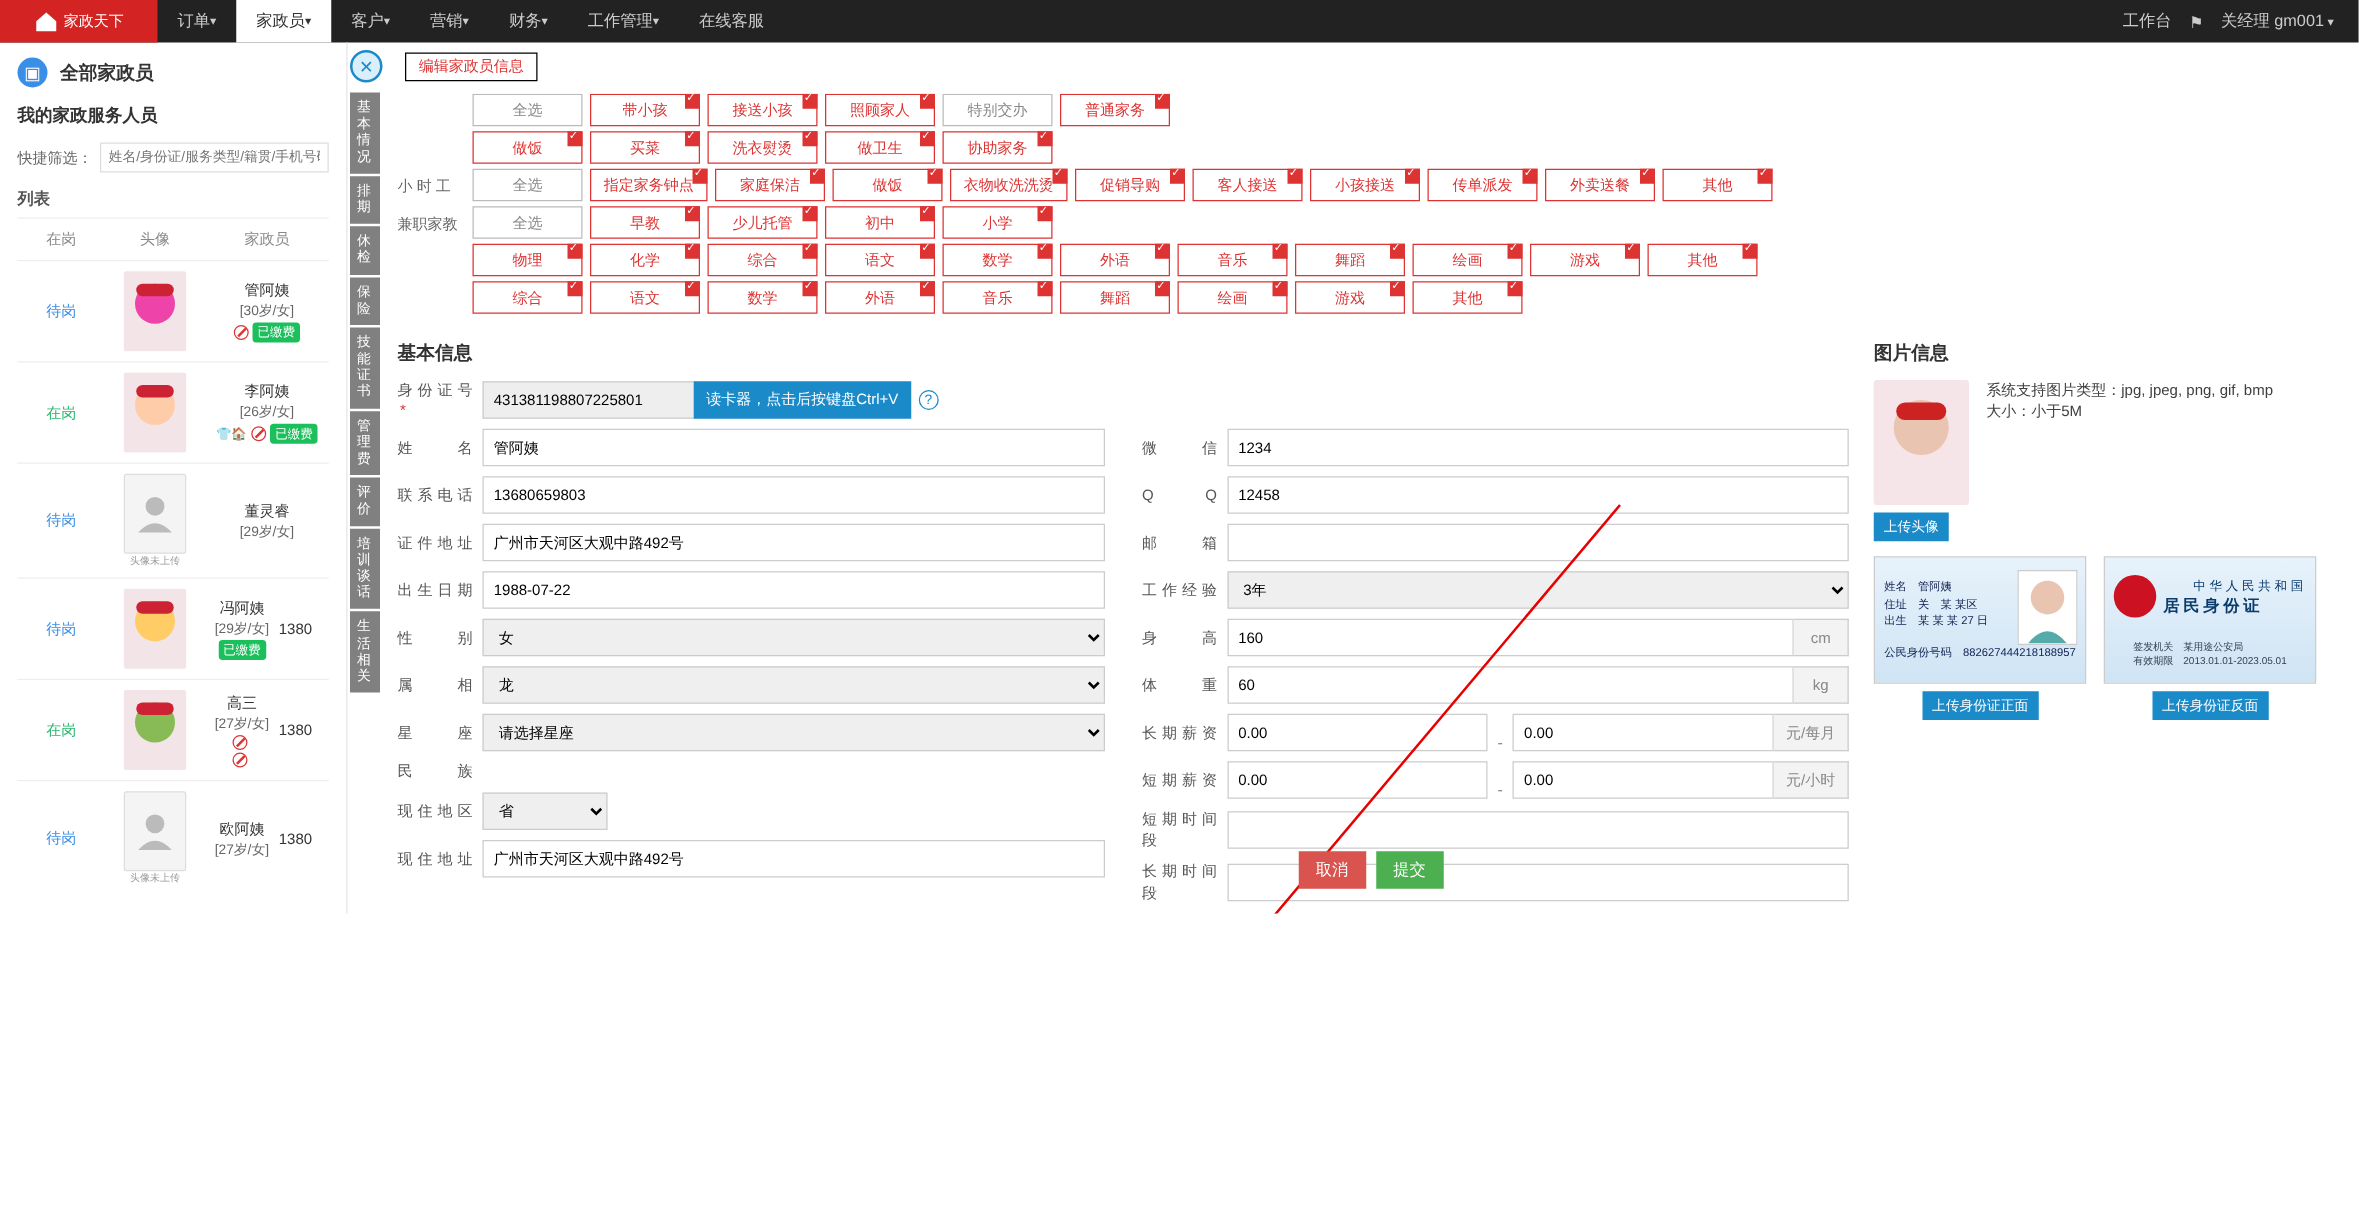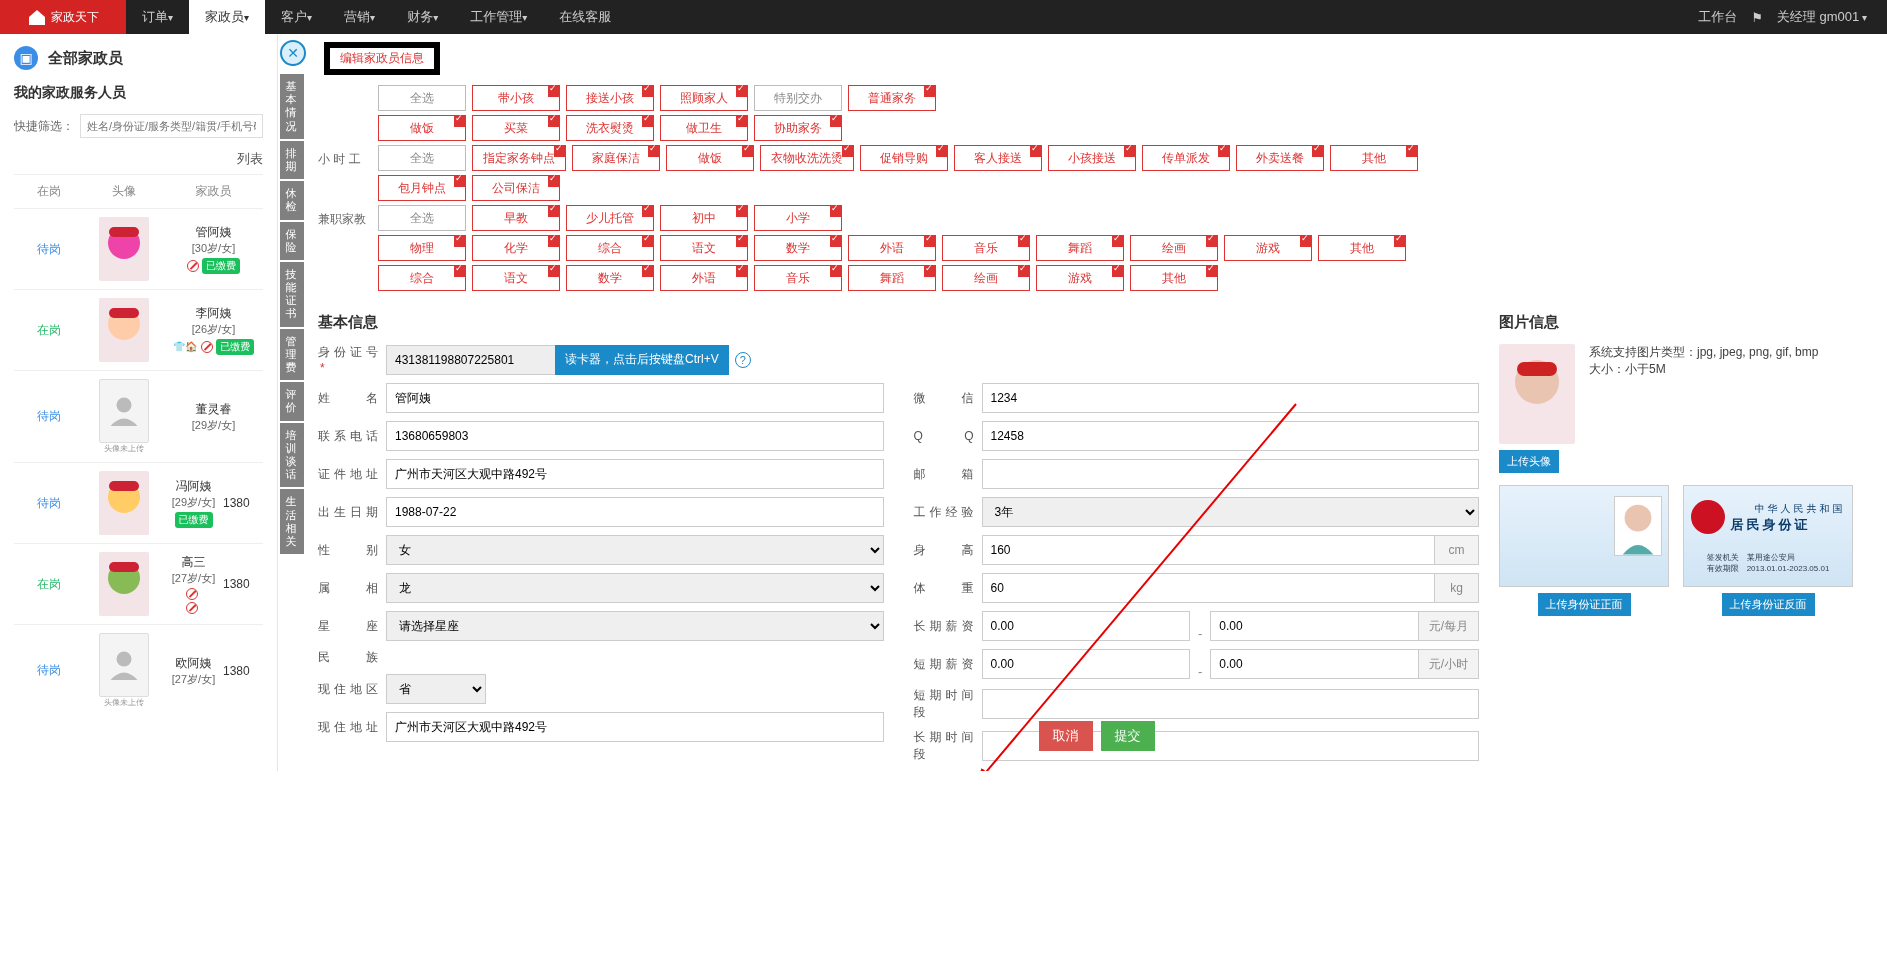--- a/index.html
+++ b/index.html
@@ -15,21 +15,21 @@
 
 .body-wrap { display:flex; }
 
 .leftpanel { width:278px; border-right:1px solid #e5e5e5; padding:12px 14px; }
 .lp-title-row { display:flex; align-items:center; gap:10px; margin-bottom:14px; }
 .lp-icon { width:24px; height:24px; border-radius:50%; background:#3b8ee6; display:flex; align-items:center; justify-content:center; color:#fff; font-size:14px; }
 .lp-title { font-size:15px; font-weight:bold; }
 .lp-sub { font-size:14px; font-weight:bold; margin:10px 0; }
 .lp-filter { display:flex; align-items:center; gap:6px; margin:12px 0; font-size:12px; color:#666; }
 .lp-filter input { flex:1; border:1px solid #ddd; height:24px; padding:0 6px; font-size:11px; }
-.lp-listhdr { margin:12px 0 6px; font-weight:normal; color:#555;text-align:right; }
+.lp-listhdr { margin:12px 0 6px; font-weight:bold; color:#555; }
 .lp-table-hdr, .lp-row { display:flex; align-items:center; border-top:1px solid #eee; }
 .lp-table-hdr { height:34px; color:#888; font-size:12px; }
 .lp-col1 { width:70px; text-align:center; }
 .lp-col2 { width:80px; text-align:center; }
 .lp-col3 { flex:1; text-align:center; font-size:12px; }
 .lp-row { padding:8px 0; }
 .lp-row .status { font-size:12px; }
 .status-wait { color:#3b8ee6; }
 .status-on { color:#28b76b; }
 .avatar-ph, .avatar-img { width:50px; height:64px; background:#eee; border-radius:2px; display:flex; align-items:center; justify-content:center; margin:0 auto; overflow:hidden; }
@@ -43,21 +43,21 @@
 
 
 .close-col { width:28px; position:relative; }
 .close-btn { width:26px; height:26px; border:2px solid #1b8ac9; color:#1b8ac9; border-radius:50%; background:#d9effb; display:flex; align-items:center; justify-content:center; font-size:14px; cursor:pointer; margin:6px 0 0 2px; }
 .side-tabs { position:absolute; top:40px; left:2px; display:flex; flex-direction:column; gap:2px; }
 .side-tab { width:24px; background:#808080; color:#fff; font-size:11px; padding:6px 4px; text-align:center; line-height:1.2; writing-mode:vertical-rl; letter-spacing:2px; cursor:pointer; writing-mode:horizontal-tb; }
 .side-tab span{display:block;}
 
 
 .content { flex:1; padding:8px 18px 0 12px; position:relative; overflow:hidden; }
-.edit-title { display:inline-block; border:6px solid #000000; color:#d33; padding:2px 10px; font-size:12px; margin:0 0 10px 6px; }
+.edit-title { display:inline-block; border:1px solid #000000; color:#d33; padding:2px 10px; font-size:12px; margin:0 0 10px 6px; }
 
 .tag-area { overflow:auto; }
 .tag-row { display:flex; align-items:flex-start; margin-bottom:4px; }
 .tag-row-label { width:60px; color:#666; font-size:12px; padding-top:6px; }
 .tag-wrap { flex:1; display:flex; flex-wrap:wrap; gap:6px; }
 .tag { position:relative; border:1px solid #d33; color:#d33; height:26px; min-width:88px; padding:0 10px; display:flex; align-items:center; justify-content:center; font-size:12px; cursor:pointer; }
 .tag.all { border-color:#bbb; color:#888; }
 .tag .chk { position:absolute; top:-1px; right:-1px; width:12px; height:12px; background:#d33; }
 .tag .chk::after { content:"✓"; color:#fff; font-size:9px; position:absolute; top:-2px; left:1px; }
 
@@ -347,27 +347,20 @@
             <div class="tag">衣物收洗洗烫<span class="chk"></span></div>
             <div class="tag">促销导购<span class="chk"></span></div>
             <div class="tag">客人接送<span class="chk"></span></div>
             <div class="tag">小孩接送<span class="chk"></span></div>
             <div class="tag">传单派发<span class="chk"></span></div>
             <div class="tag">外卖送餐<span class="chk"></span></div>
             <div class="tag">其他<span class="chk"></span></div>
           </div>
         </div>
         <div class="tag-row">
-          <div class="tag-row-label"></div>
-          <div class="tag-wrap">
-            <div class="tag">包月钟点<span class="chk"></span></div>
-            <div class="tag">公司保洁<span class="chk"></span></div>
-          </div>
-        </div>
-        <div class="tag-row">
           <div class="tag-row-label">兼职家教</div>
           <div class="tag-wrap">
             <div class="tag all">全选</div>
             <div class="tag">早教<span class="chk"></span></div>
             <div class="tag">少儿托管<span class="chk"></span></div>
             <div class="tag">初中<span class="chk"></span></div>
             <div class="tag">小学<span class="chk"></span></div>
           </div>
         </div>
         <div class="tag-row">
@@ -573,20 +566,26 @@
             <button class="btn-up">上传头像</button>
           </div>
           <div>
             <div class="supported">系统支持图片类型：jpg, jpeg, png, gif, bmp</div>
             <div class="supported">大小：小于5M</div>
           </div>
         </div>
         <div class="id-cards">
           <div class="id-card">
             <div class="id-card-img">
+              <div style="font-size:9px;line-height:1.5;">
+                <div>姓名　<span>管阿姨</span></div>
+                <div>住址　<span>关　某 某区</span></div>
+                <div>出生　<span>某 某 某 27 日</span></div>
+                <div style="margin-top:12px;"><span>公民身份号码</span>　<span>882627444218188957</span></div>
+              </div>
               <div style="position:absolute;right:6px;top:10px;width:48px;height:60px;background:#fff;border:1px solid #ccc;">
                 <svg viewBox="0 0 48 60">
                     <circle cx="24" cy="22" r="14" fill="#e9c4b1"></circle>
                     <path d="M8 60 Q24 40 40 60" fill="#5aa"></path>
                   </svg>
               </div>
             </div>
             <button class="btn-up">上传身份证正面</button>
           </div>
           <div class="id-card">

